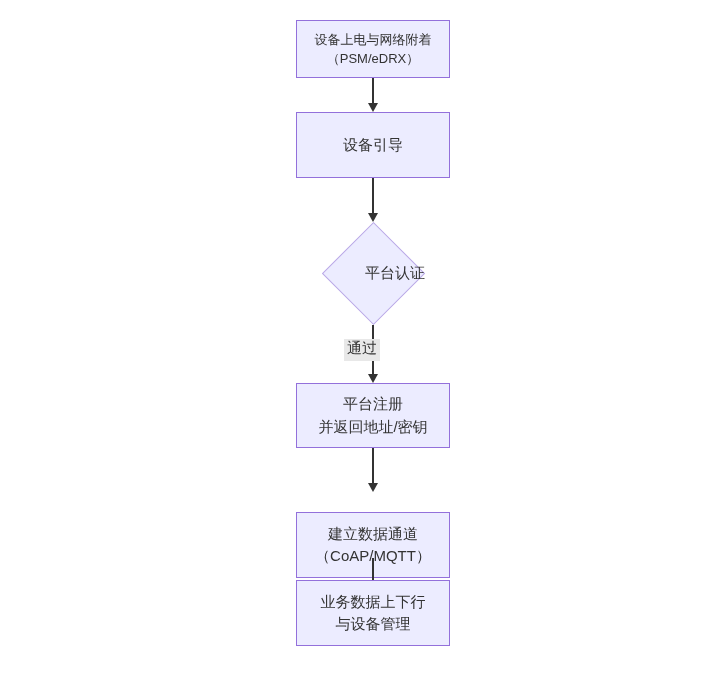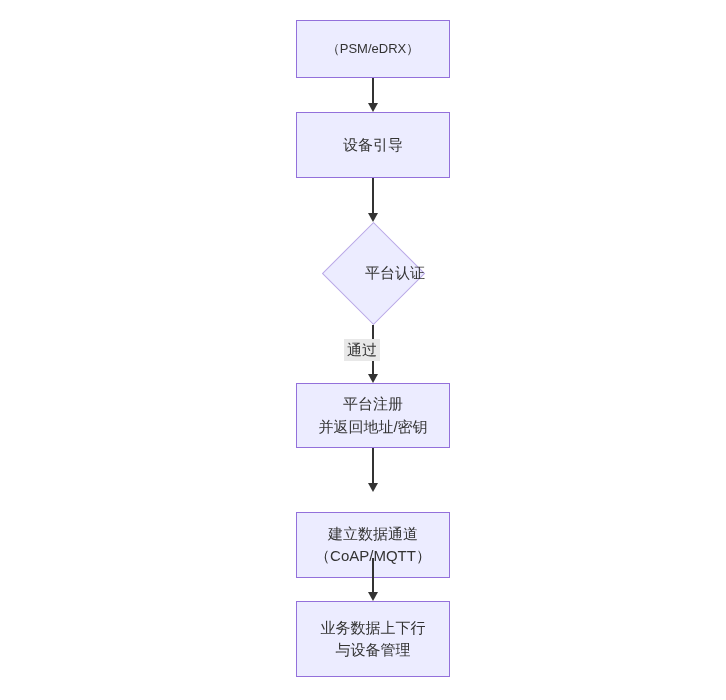--- a/index.html
+++ b/index.html
@@ -64,28 +64,30 @@
     border-top: 9px solid var(--edge-line, #333333);
   }
   .edge-label {
     position: absolute;
     background: var(--edge-label-bg, #e8e8e8);
     font-size: 15px;
     padding: 2px 3px;
     line-height: 18px;
     white-space: nowrap;
     transform: translate(-50%, -50%);
+    font-family: Liberation Mono, monospace;
   }
 </style>
 </head>
 <body>
 
 <div class="canvas">
 
   <div class="node small" style="left:296px; top:20px; width:154px; height:58px;">
+    <span class="line">设备上电与网络附着</span>
     <span class="line">（PSM/eDRX）</span>
   </div>
 
   <div class="edge-line" style="left:372.25px; top:78px; height:25px;"></div>
   <div class="arrowhead" style="left:368px; top:103px;"></div>
 
   <div class="node" style="left:296px; top:112px; width:154px; height:66px;">
     <span class="line">设备引导</span>
   </div>
 
@@ -110,18 +112,18 @@
   <div class="arrowhead" style="left:368px; top:483px;"></div>
 
   <div class="node" style="left:296px; top:512px; width:154px; height:66px;">
     <span class="line">建立数据通道</span>
     <span class="line">（CoAP/MQTT）</span>
   </div>
 
   <div class="edge-line" style="left:372.25px; top:558px; height:34px;"></div>
   <div class="arrowhead" style="left:368px; top:592px;"></div>
 
-  <div class="node" style="left:296px; top:601px; width:154px; height:76px;">
+  <div class="node" style="left:296px; top:580px; width:154px; height:66px;">
     <span class="line">业务数据上下行</span>
     <span class="line">与设备管理</span>
   </div>
 
 </div>
 
 </body></html>

